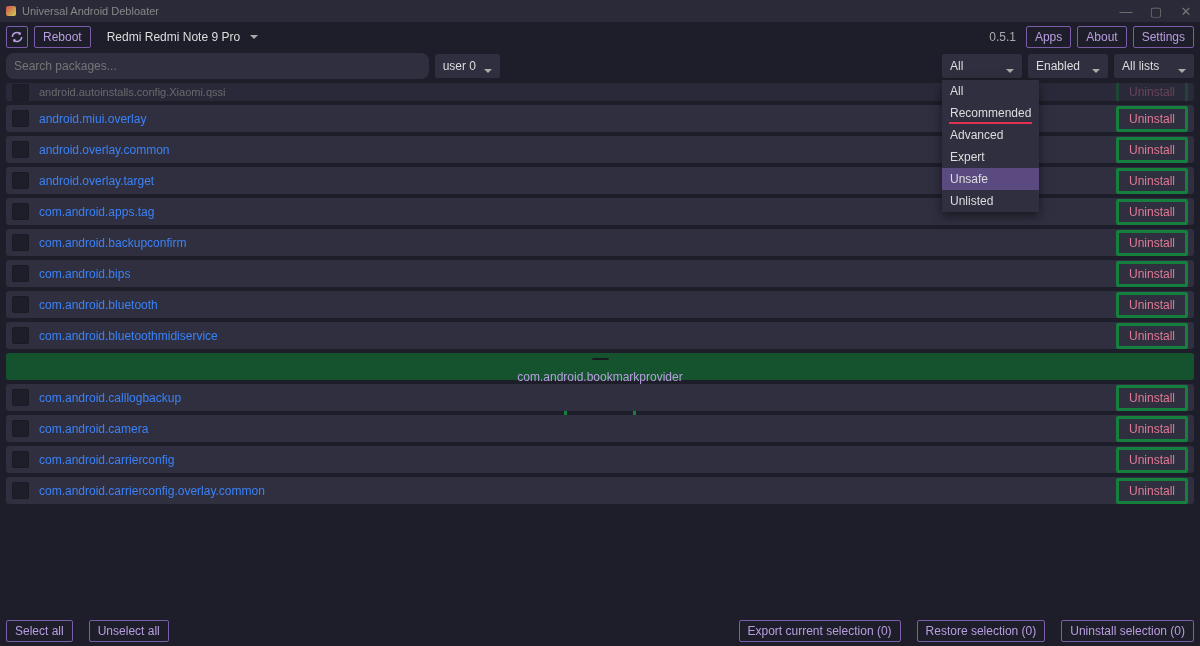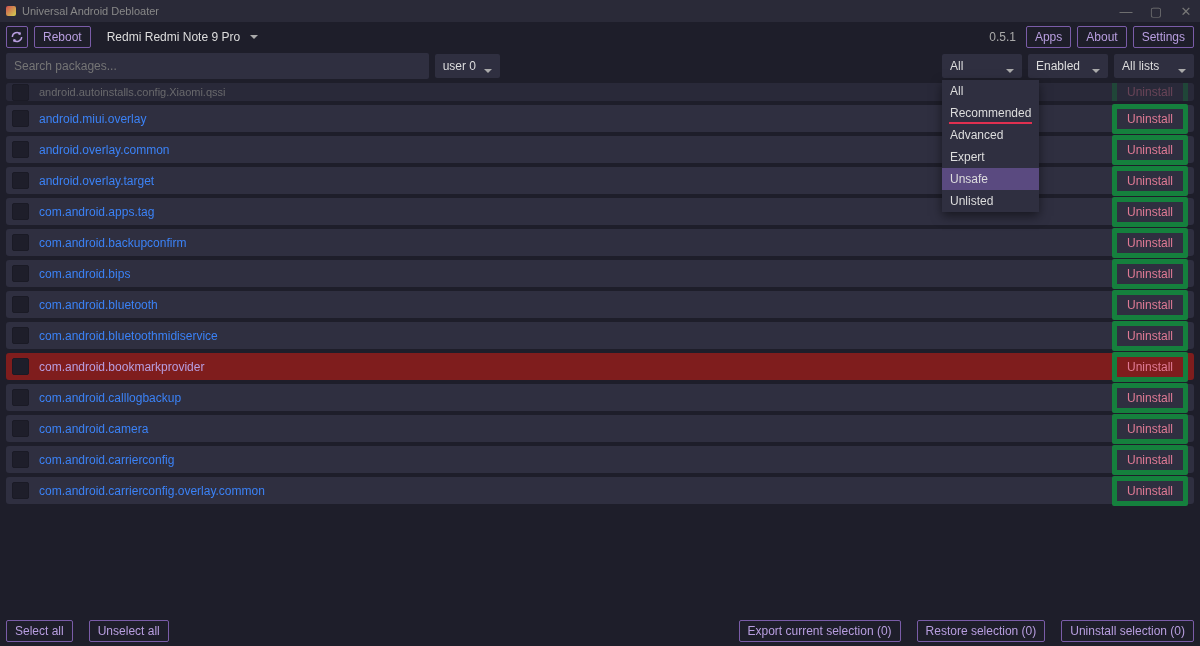--- a/index.html
+++ b/index.html
@@ -80,21 +80,21 @@
   gap: 6px;
   align-items: center;
 }
 .search-box {
   flex: 1;
   background: #2f2f40;
   border: none;
   color: #aaa;
   padding: 6px 8px;
   font-size: 12px;
-  border-radius: 2px;
+  border-radius: 8px;
   outline: none;
 }
 .dropdown {
   background: #2f2f40;
   color: #ddd;
   padding: 5px 8px;
   font-size: 12px;
   border-radius: 2px;
   display: flex;
   align-items: flex-end;
@@ -145,32 +145,32 @@
 .row {
   background: #2f2f40;
   display: flex;
   align-items: center;
   padding: 5px 6px;
   gap: 10px;
   height: 27px;
   border-radius: 3px;
 }
 .row.first { height: 18px; overflow: hidden; opacity:0.7; }
-.row.selected { background: #7f1d1d; }
+.row.selected { background: #14532d; flex-direction: column; }
 .row .pkg-label { flex: 1; color: #3b82f6; font-size: 12px; }
 .row.first .pkg-label { color: #888; font-size:11px;}
 .row.selected .pkg-label { color: #b89ee0; }
 .checkbox {
   width: 17px; height: 17px;
   background: #1e1e2a;
   border-radius: 2px;
   border: 1px solid #1a1a25;
 }
 .uninstall-btn {
-  border: 5px solid #15803d;
+  border: 3px solid #15803d;
   color: #e07a95;
   background: transparent;
   padding: 3px 10px;
   font-size: 12px;
   border-radius: 2px;
   cursor: pointer;
 }
 .row.first .uninstall-btn { opacity:0.5; }
 .listfill { flex: 1; }
 .bottom-bar {

